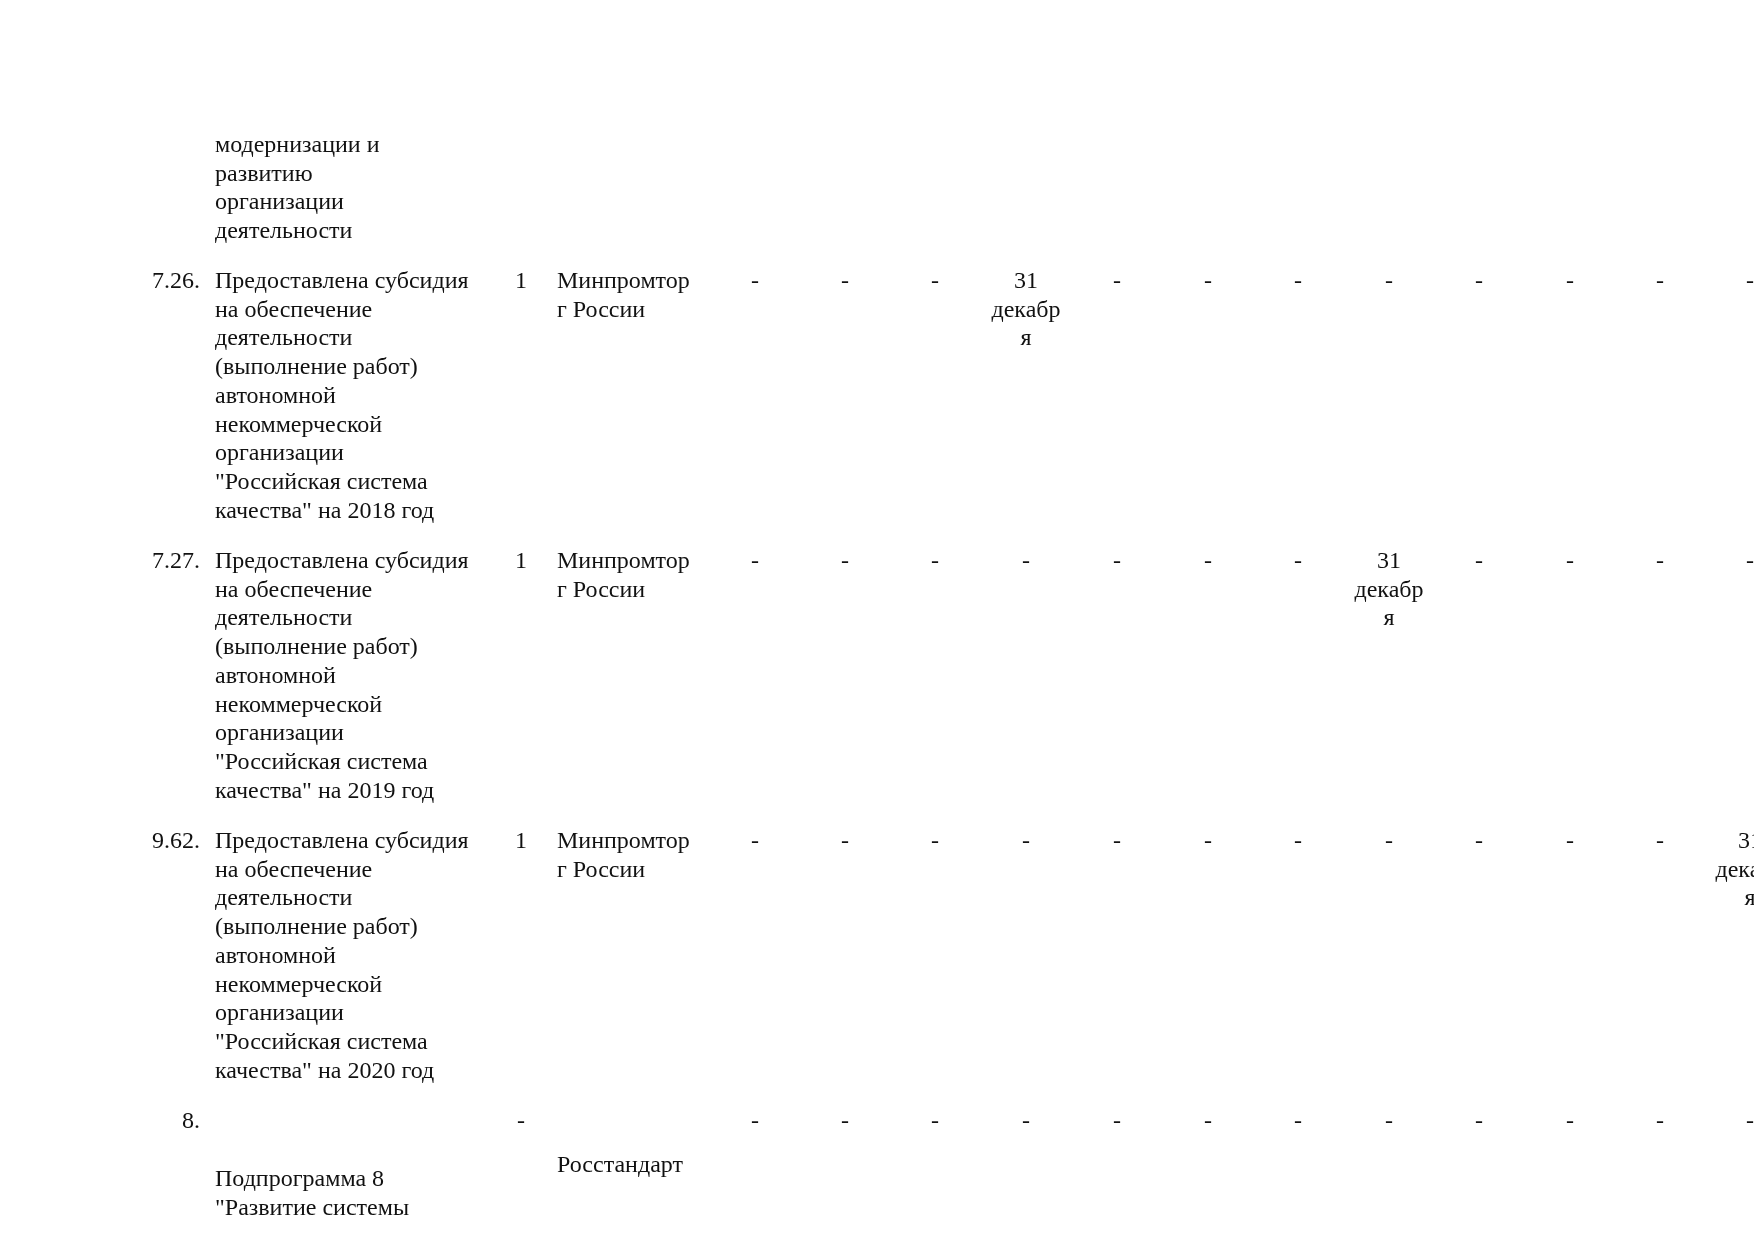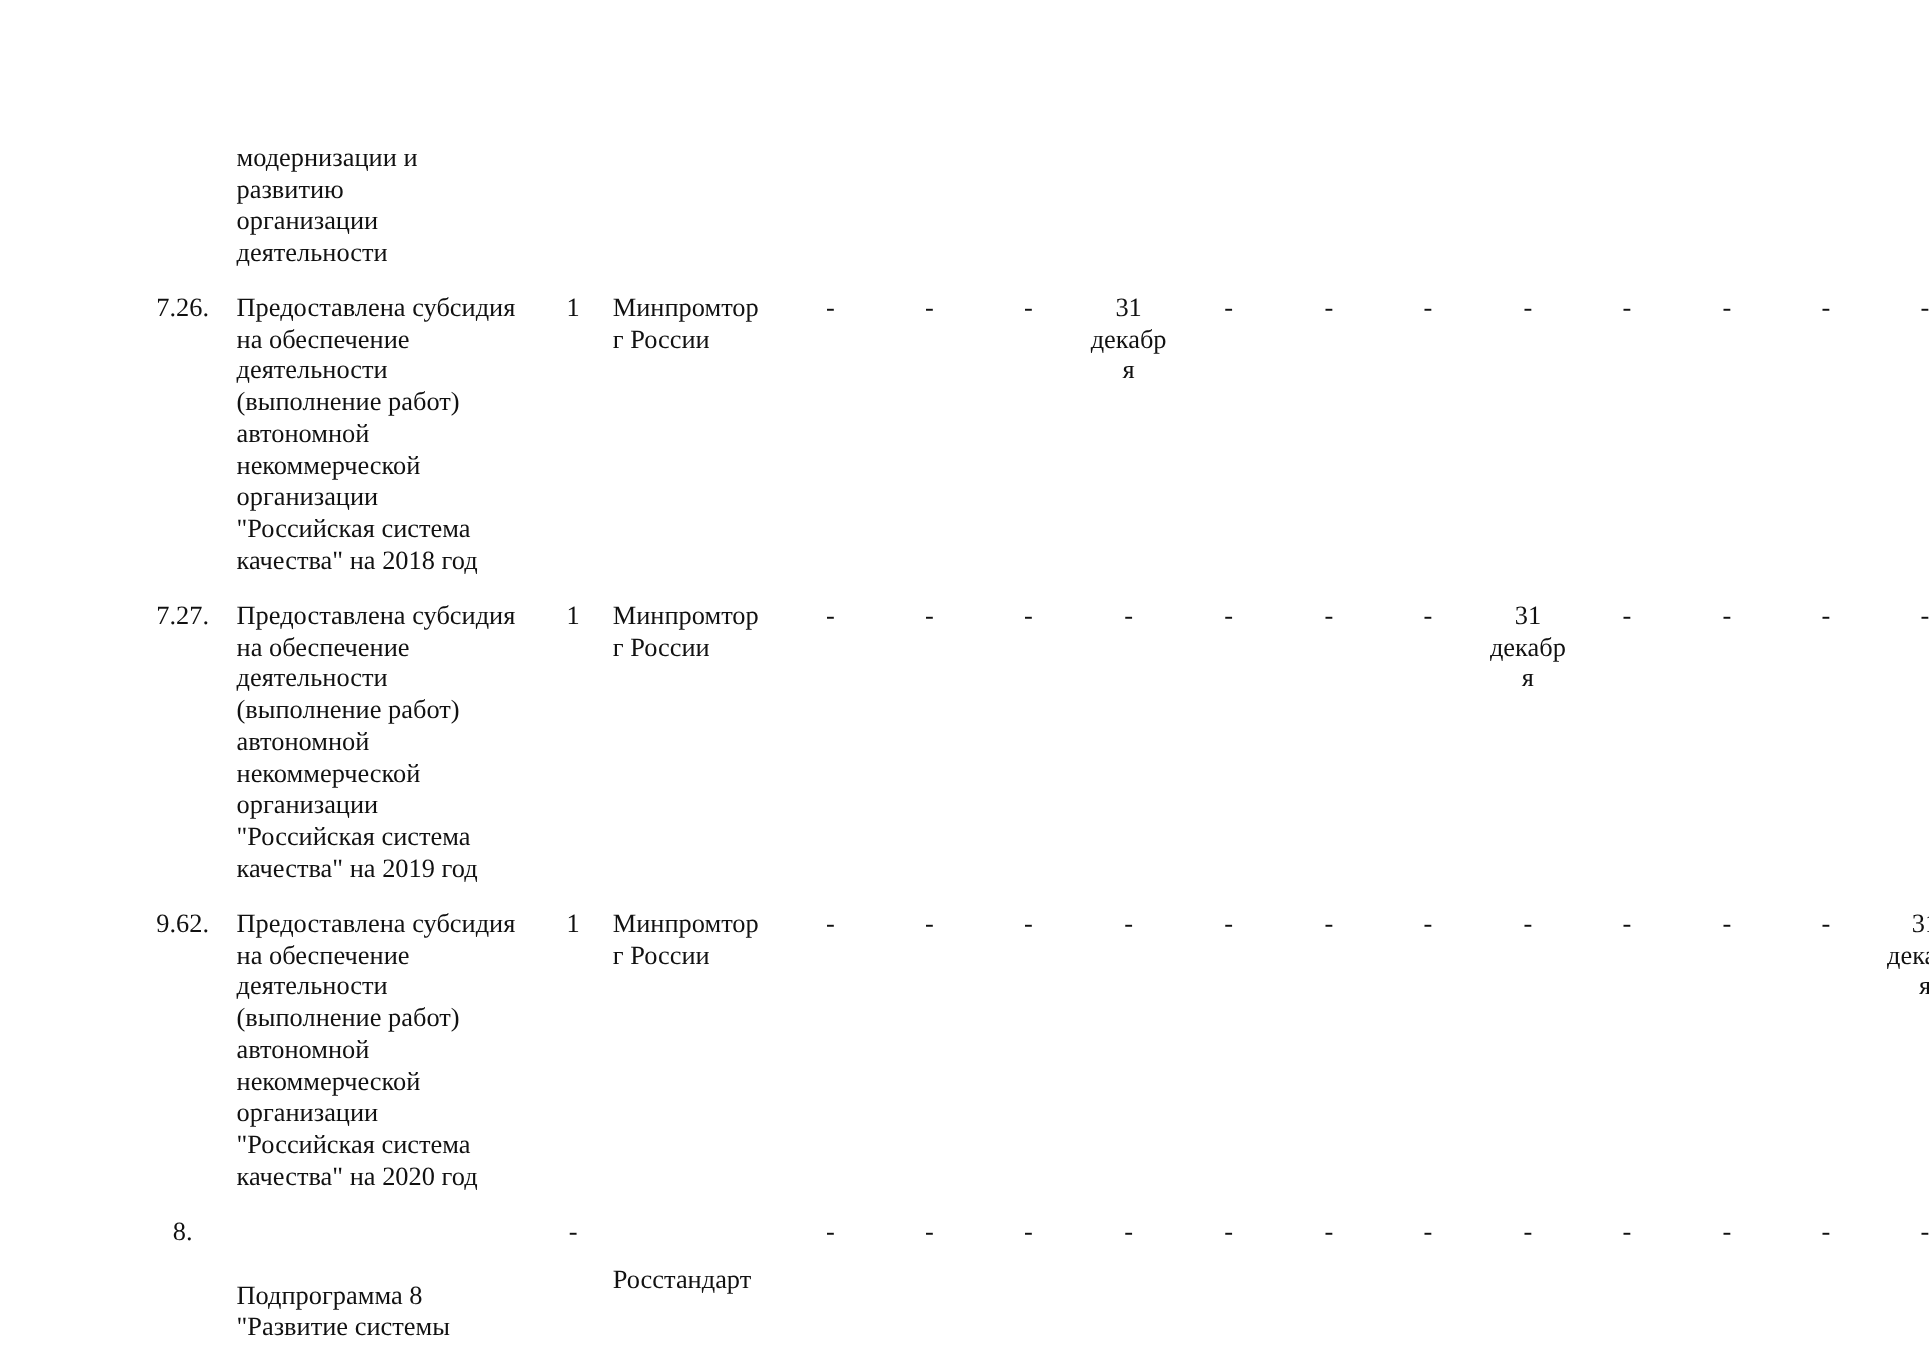--- a/index.html
+++ b/index.html
@@ -1,20 +1,20 @@
 <!DOCTYPE html>
 <html><head>
 <meta charset="utf-8">
 <style>
   html, body { margin:0; padding:0; background:#ffffff; }
   body { width:1754px; height:1240px; overflow:hidden; position:relative;
          font-family:"Liberation Serif", "DejaVu Serif", serif; color:#111; }
   .page { position:absolute; left:0; top:0; width:1754px; height:984px; }
   .txt { position:absolute; font-size:24px; line-height:28.7px; white-space:nowrap; }
-  .num { position:absolute; font-size:24px; line-height:28.7px; text-align:center; width:68px; left:132px; }
+  .num { position:absolute; font-size:24px; line-height:28.7px; text-align:right; width:68px; left:132px; }
   .desc { left:215px; }
   .cnt { position:absolute; font-size:24px; line-height:28.7px; width:30px; text-align:center; left:506px; }
   .resp { left:557px; }
   .cell { position:absolute; font-size:24px; line-height:28.7px; width:90px; text-align:center; }
   .line { display:block; }
 </style>
 </head>
 <body>
 
 <div class="page">

